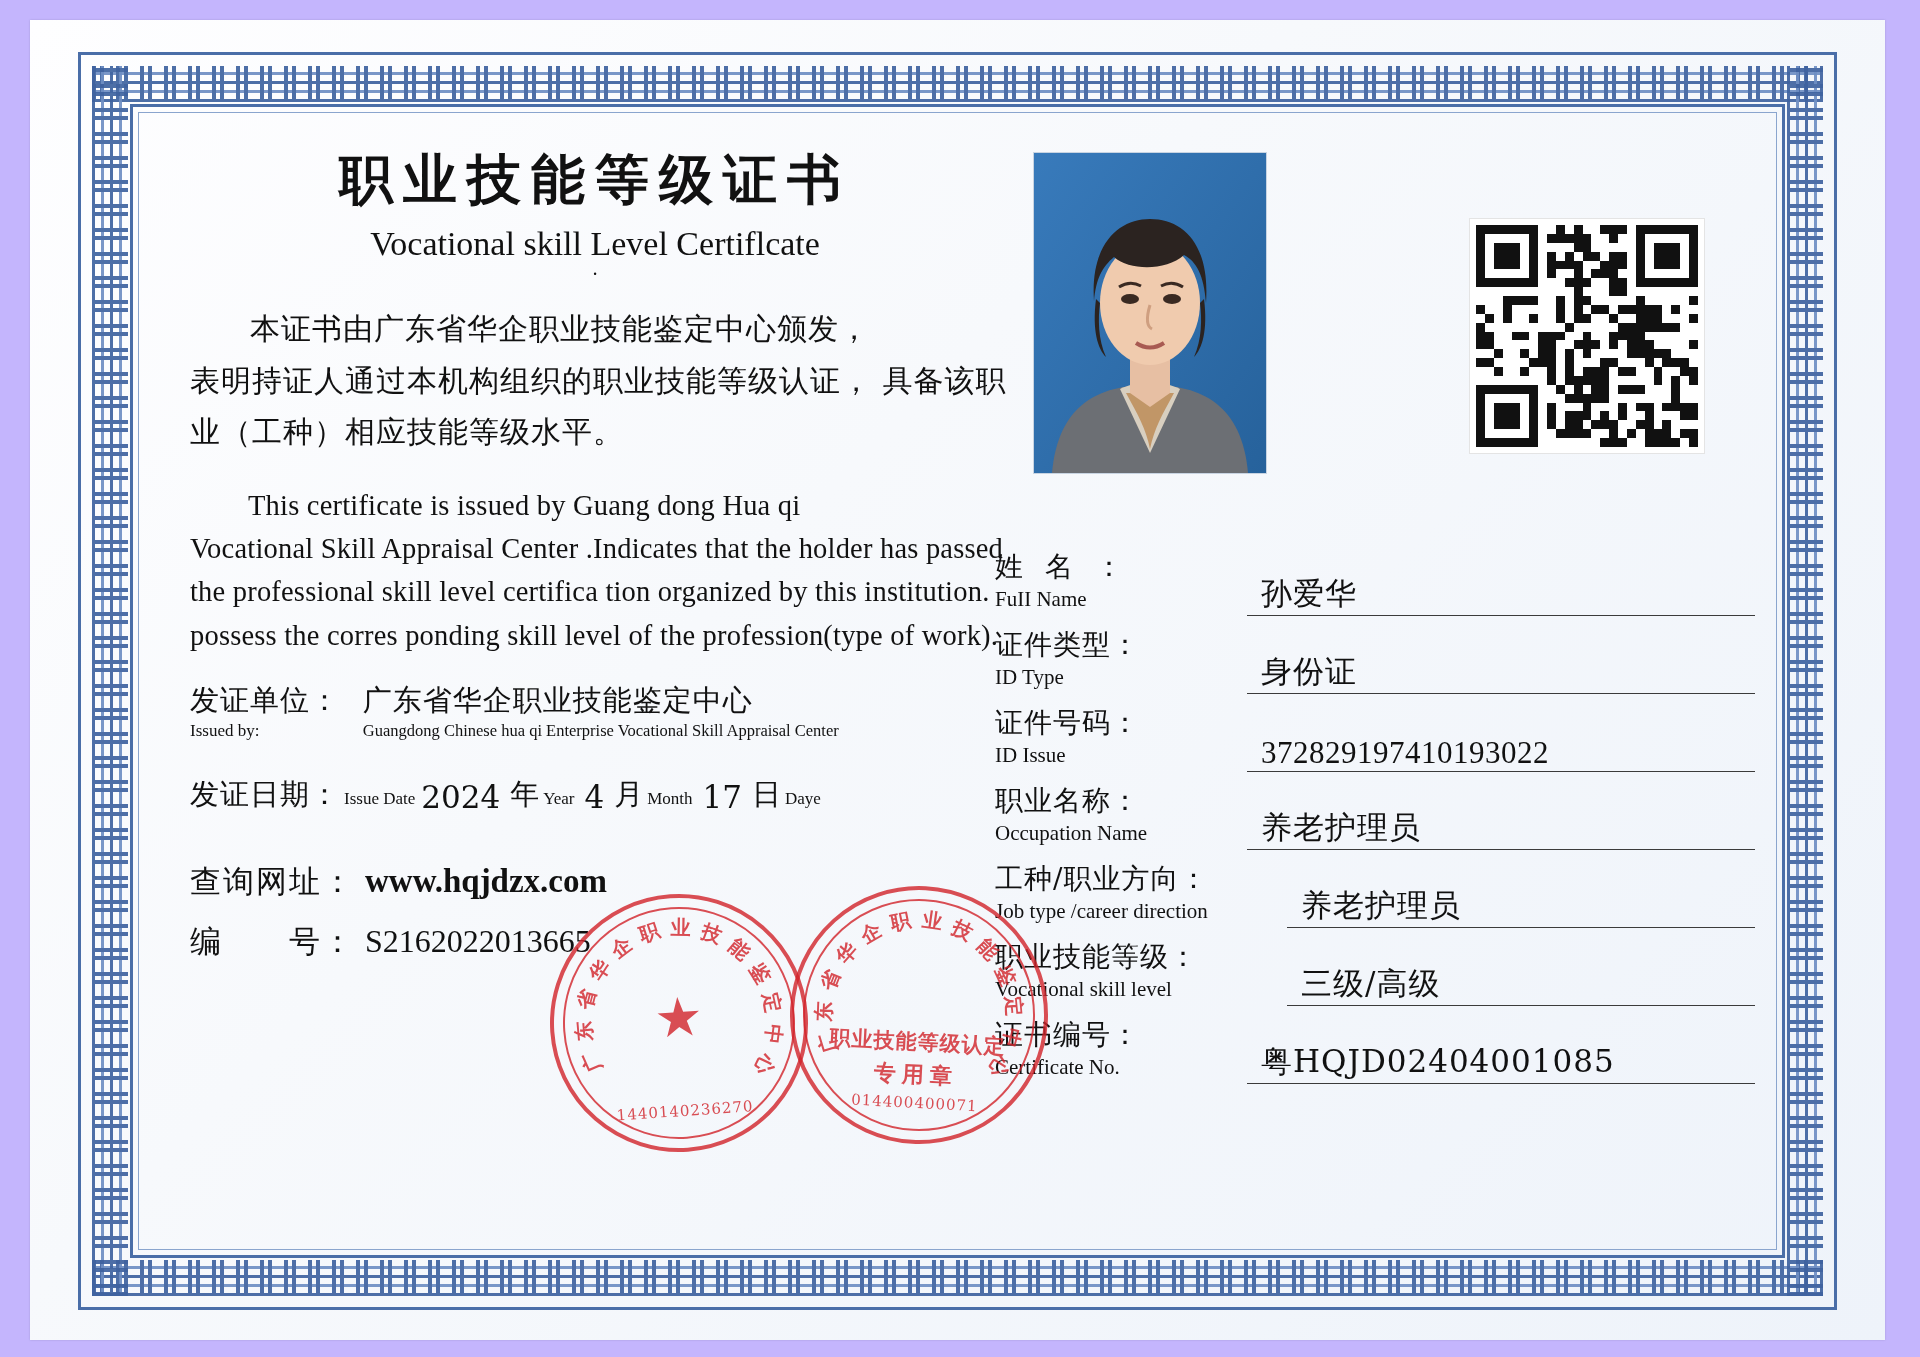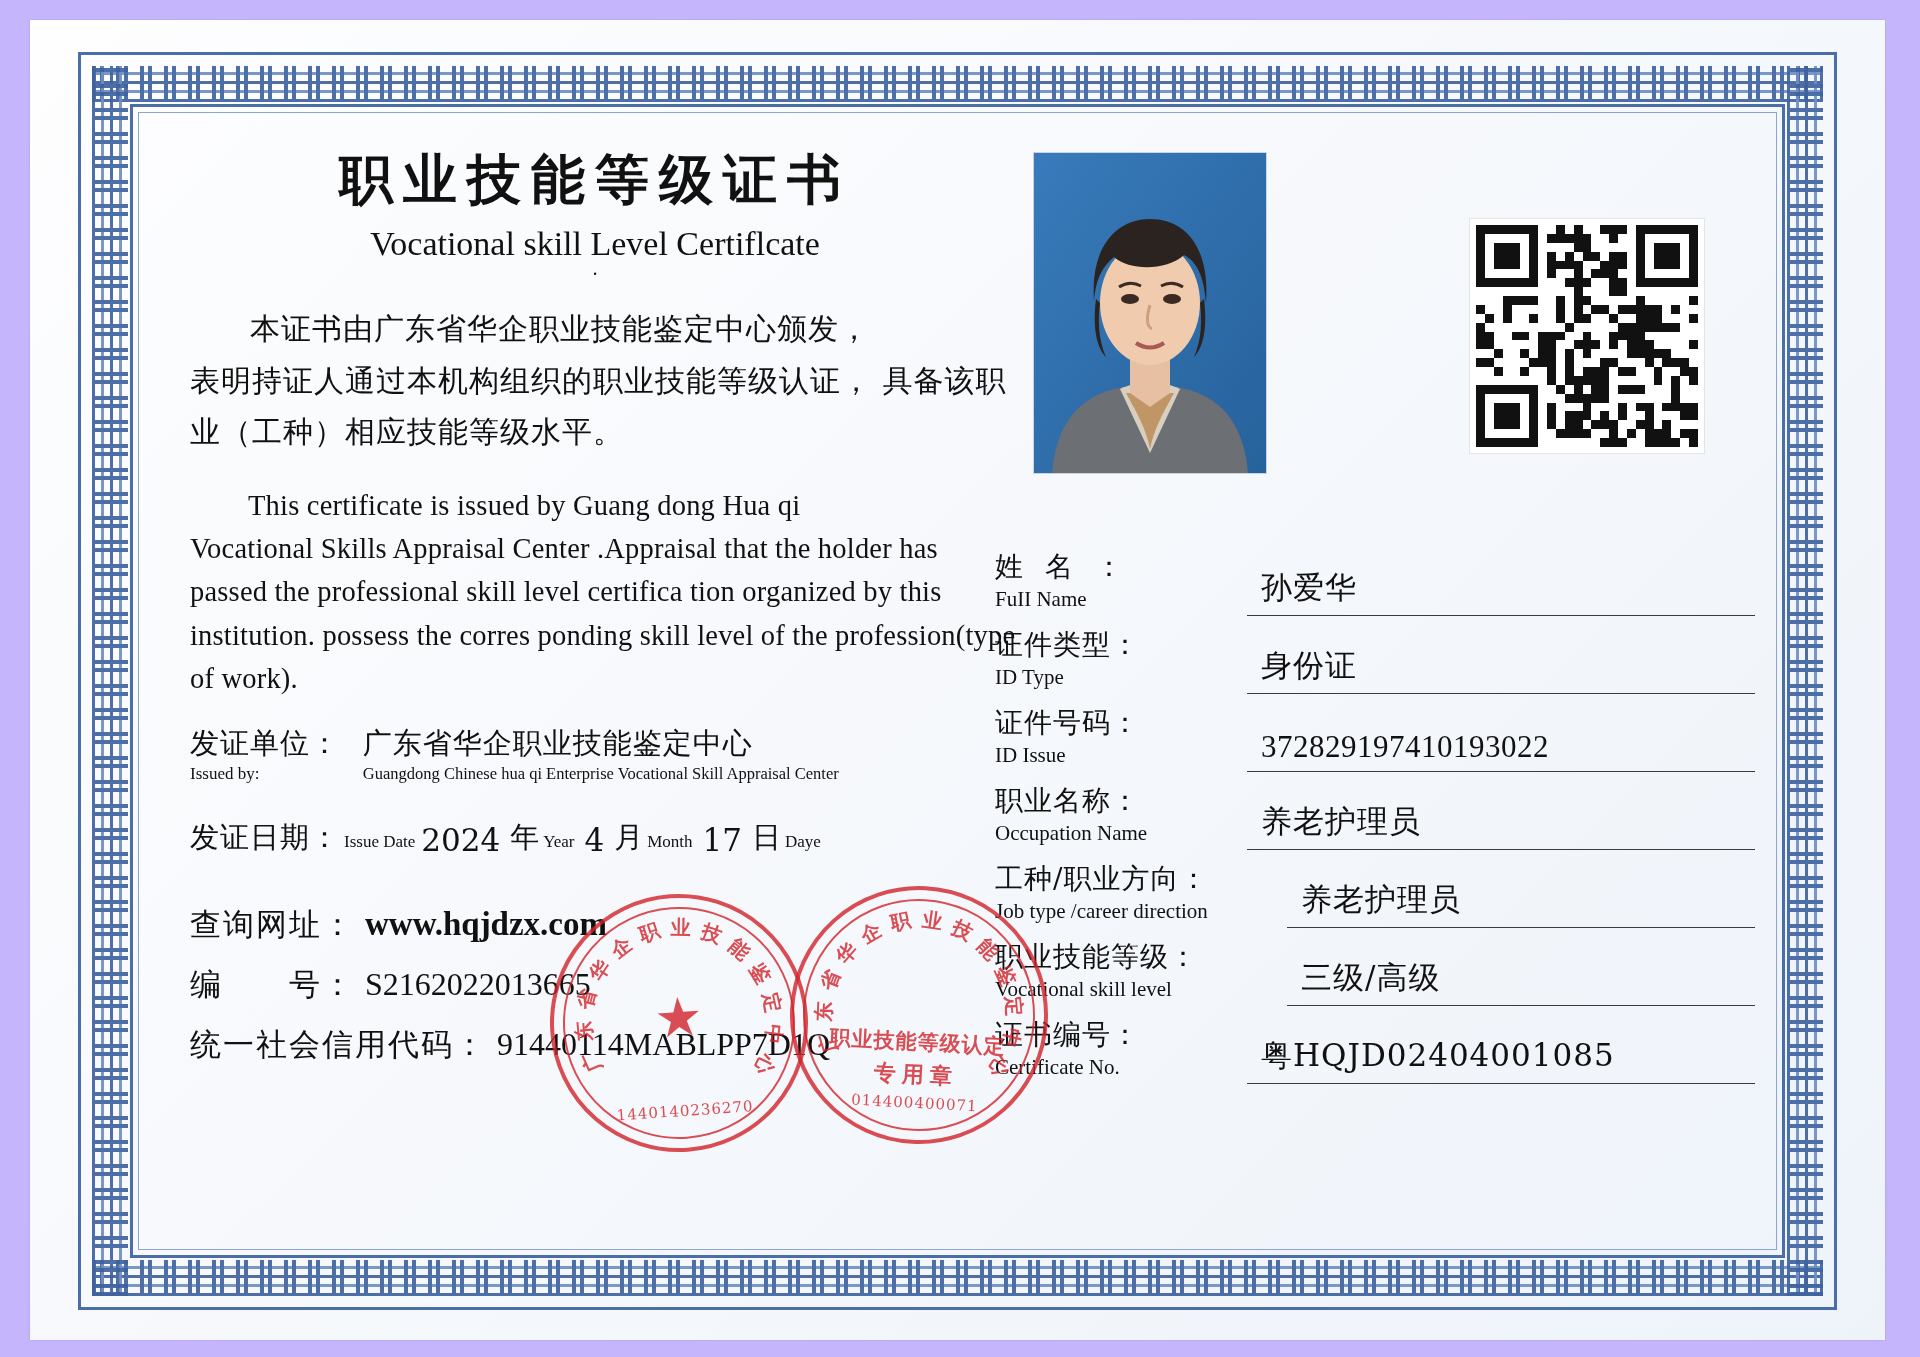--- a/index.html
+++ b/index.html
@@ -297,21 +297,21 @@
     font-family: "Liberation Serif", serif;
     font-size: 21px;
     color: #111;
     white-space: nowrap;
     display: block;
     margin-top: 1px;
   }
   .field-value {
     flex: 1 1 auto;
     border-bottom: 1.5px solid #3b3b3b;
-    padding: 0 0 6px 14px;
+    padding: 0 0 0 14px;
     min-height: 44px;
     display: flex;
     align-items: flex-end;
   }
   .fv-text {
     font-family: "DejaVu Serif", serif;
     font-size: 31px;
     color: #111;
     letter-spacing: 1px;
     white-space: nowrap;
@@ -419,21 +419,21 @@
         <div class="dot-sep">·</div>
 
         <div class="para-cn">
           <span class="indent">本证书由广东省华企职业技能鉴定中心颁发，</span>
           <span>表明持证人通过本机构组织的职业技能等级认证，</span>
           <span>具备该职业（工种）相应技能等级水平。</span>
         </div>
 
         <div class="para-en">
           <span class="indent">This certificate is issued by Guang dong Hua qi</span>
-          <span>Vocational Skills Appraisal Center .Appraisal that the</span>
+          <span>Vocational Skill Appraisal Center .Indicates that the</span>
           <span>holder has passed the professional skill level certifica</span>
           <span>tion organized by this institution. possess the corres</span>
           <span>ponding  skill level of the profession(type of  work).</span>
         </div>
 
         <div class="issue-block">
           <div class="issue-row">
             <span class="lbl-stack">
               <span class="lbl-cn">发证单位：</span>
               <span class="lbl-en">Issued by:</span>
@@ -469,24 +469,20 @@
 
         <div class="footer-lines">
           <div class="footer-line">
             <span class="f-lbl">查询网址：</span>
             <span class="f-val">www.hqjdzx.com</span>
           </div>
           <div class="footer-line">
             <span class="f-lbl">编　　号：</span>
             <span class="f-val normal">S2162022013665</span>
           </div>
-          <div class="footer-line">
-            <span class="f-lbl">统一社会信用代码：</span>
-            <span class="f-val normal">91440114MABLPP7D1Q</span>
-          </div>
         </div>
       </div>
 
       <div class="right-col">
 
         <div class="photo">
           <svg width="232" height="320" viewBox="0 0 232 320">
             <rect x="0" y="0" width="232" height="320" fill="#2e6fae"></rect>
             <rect x="0" y="0" width="232" height="320" fill="url(#g1)"></rect>
             <defs>

